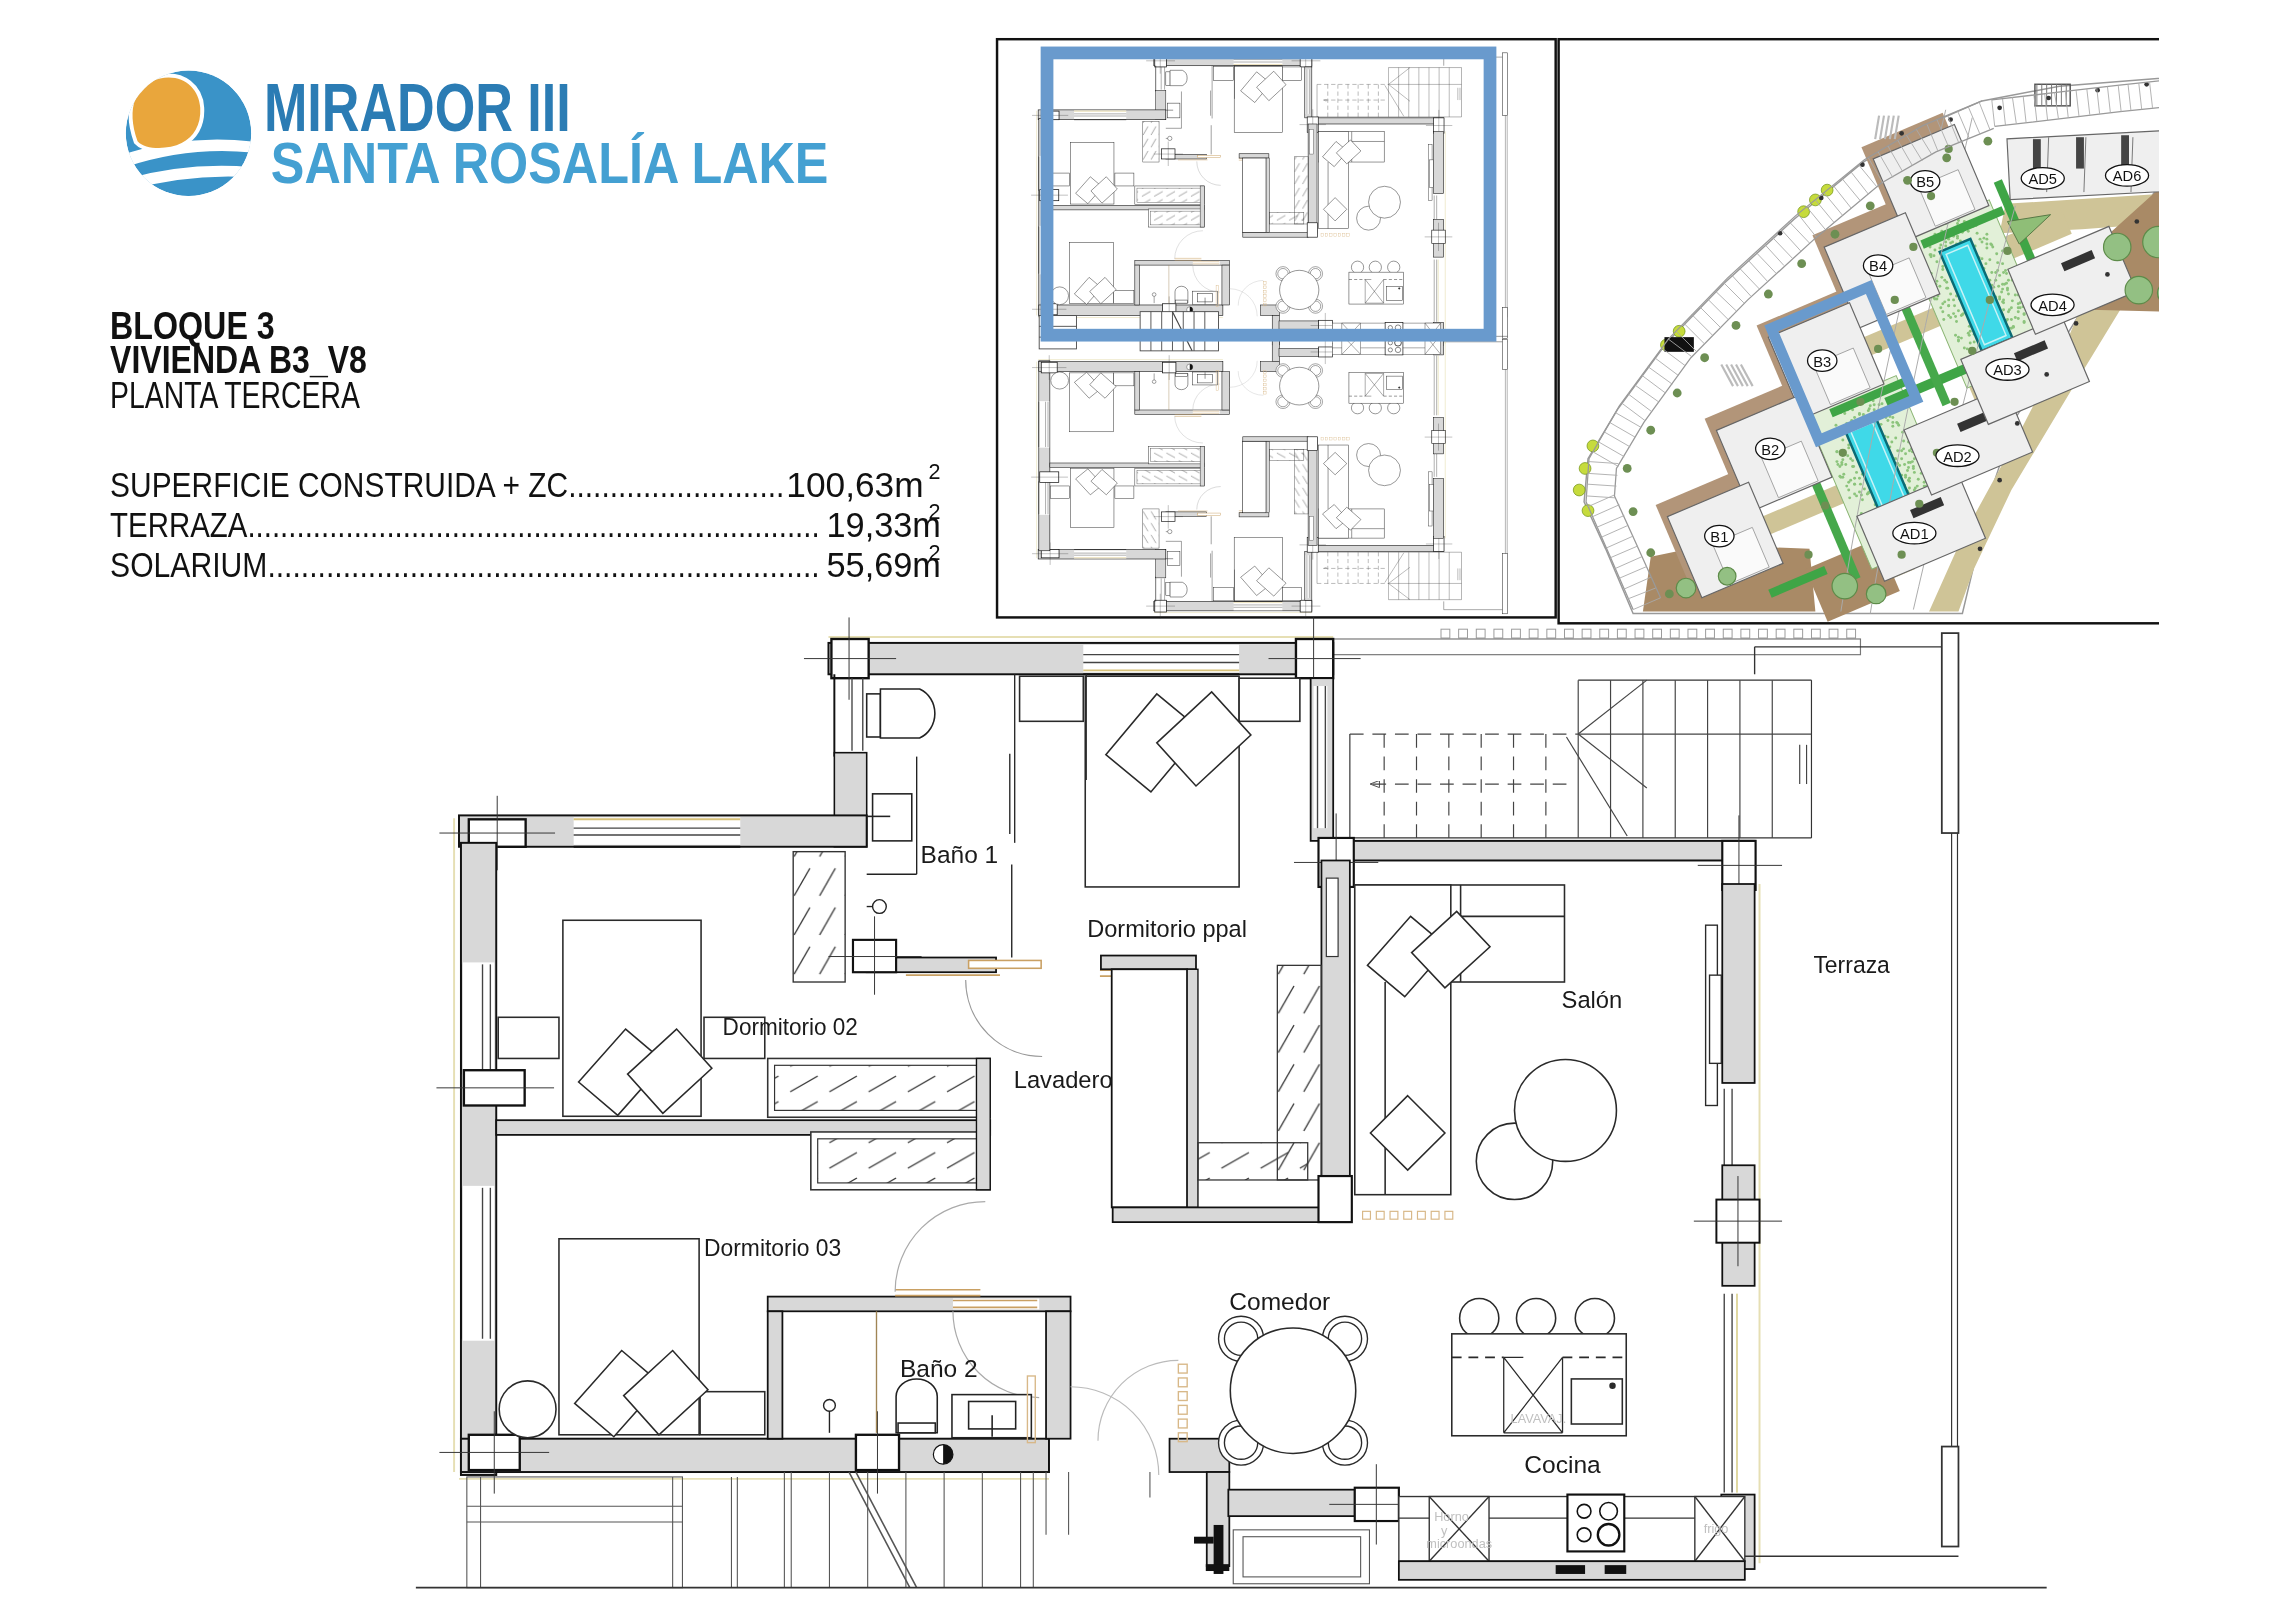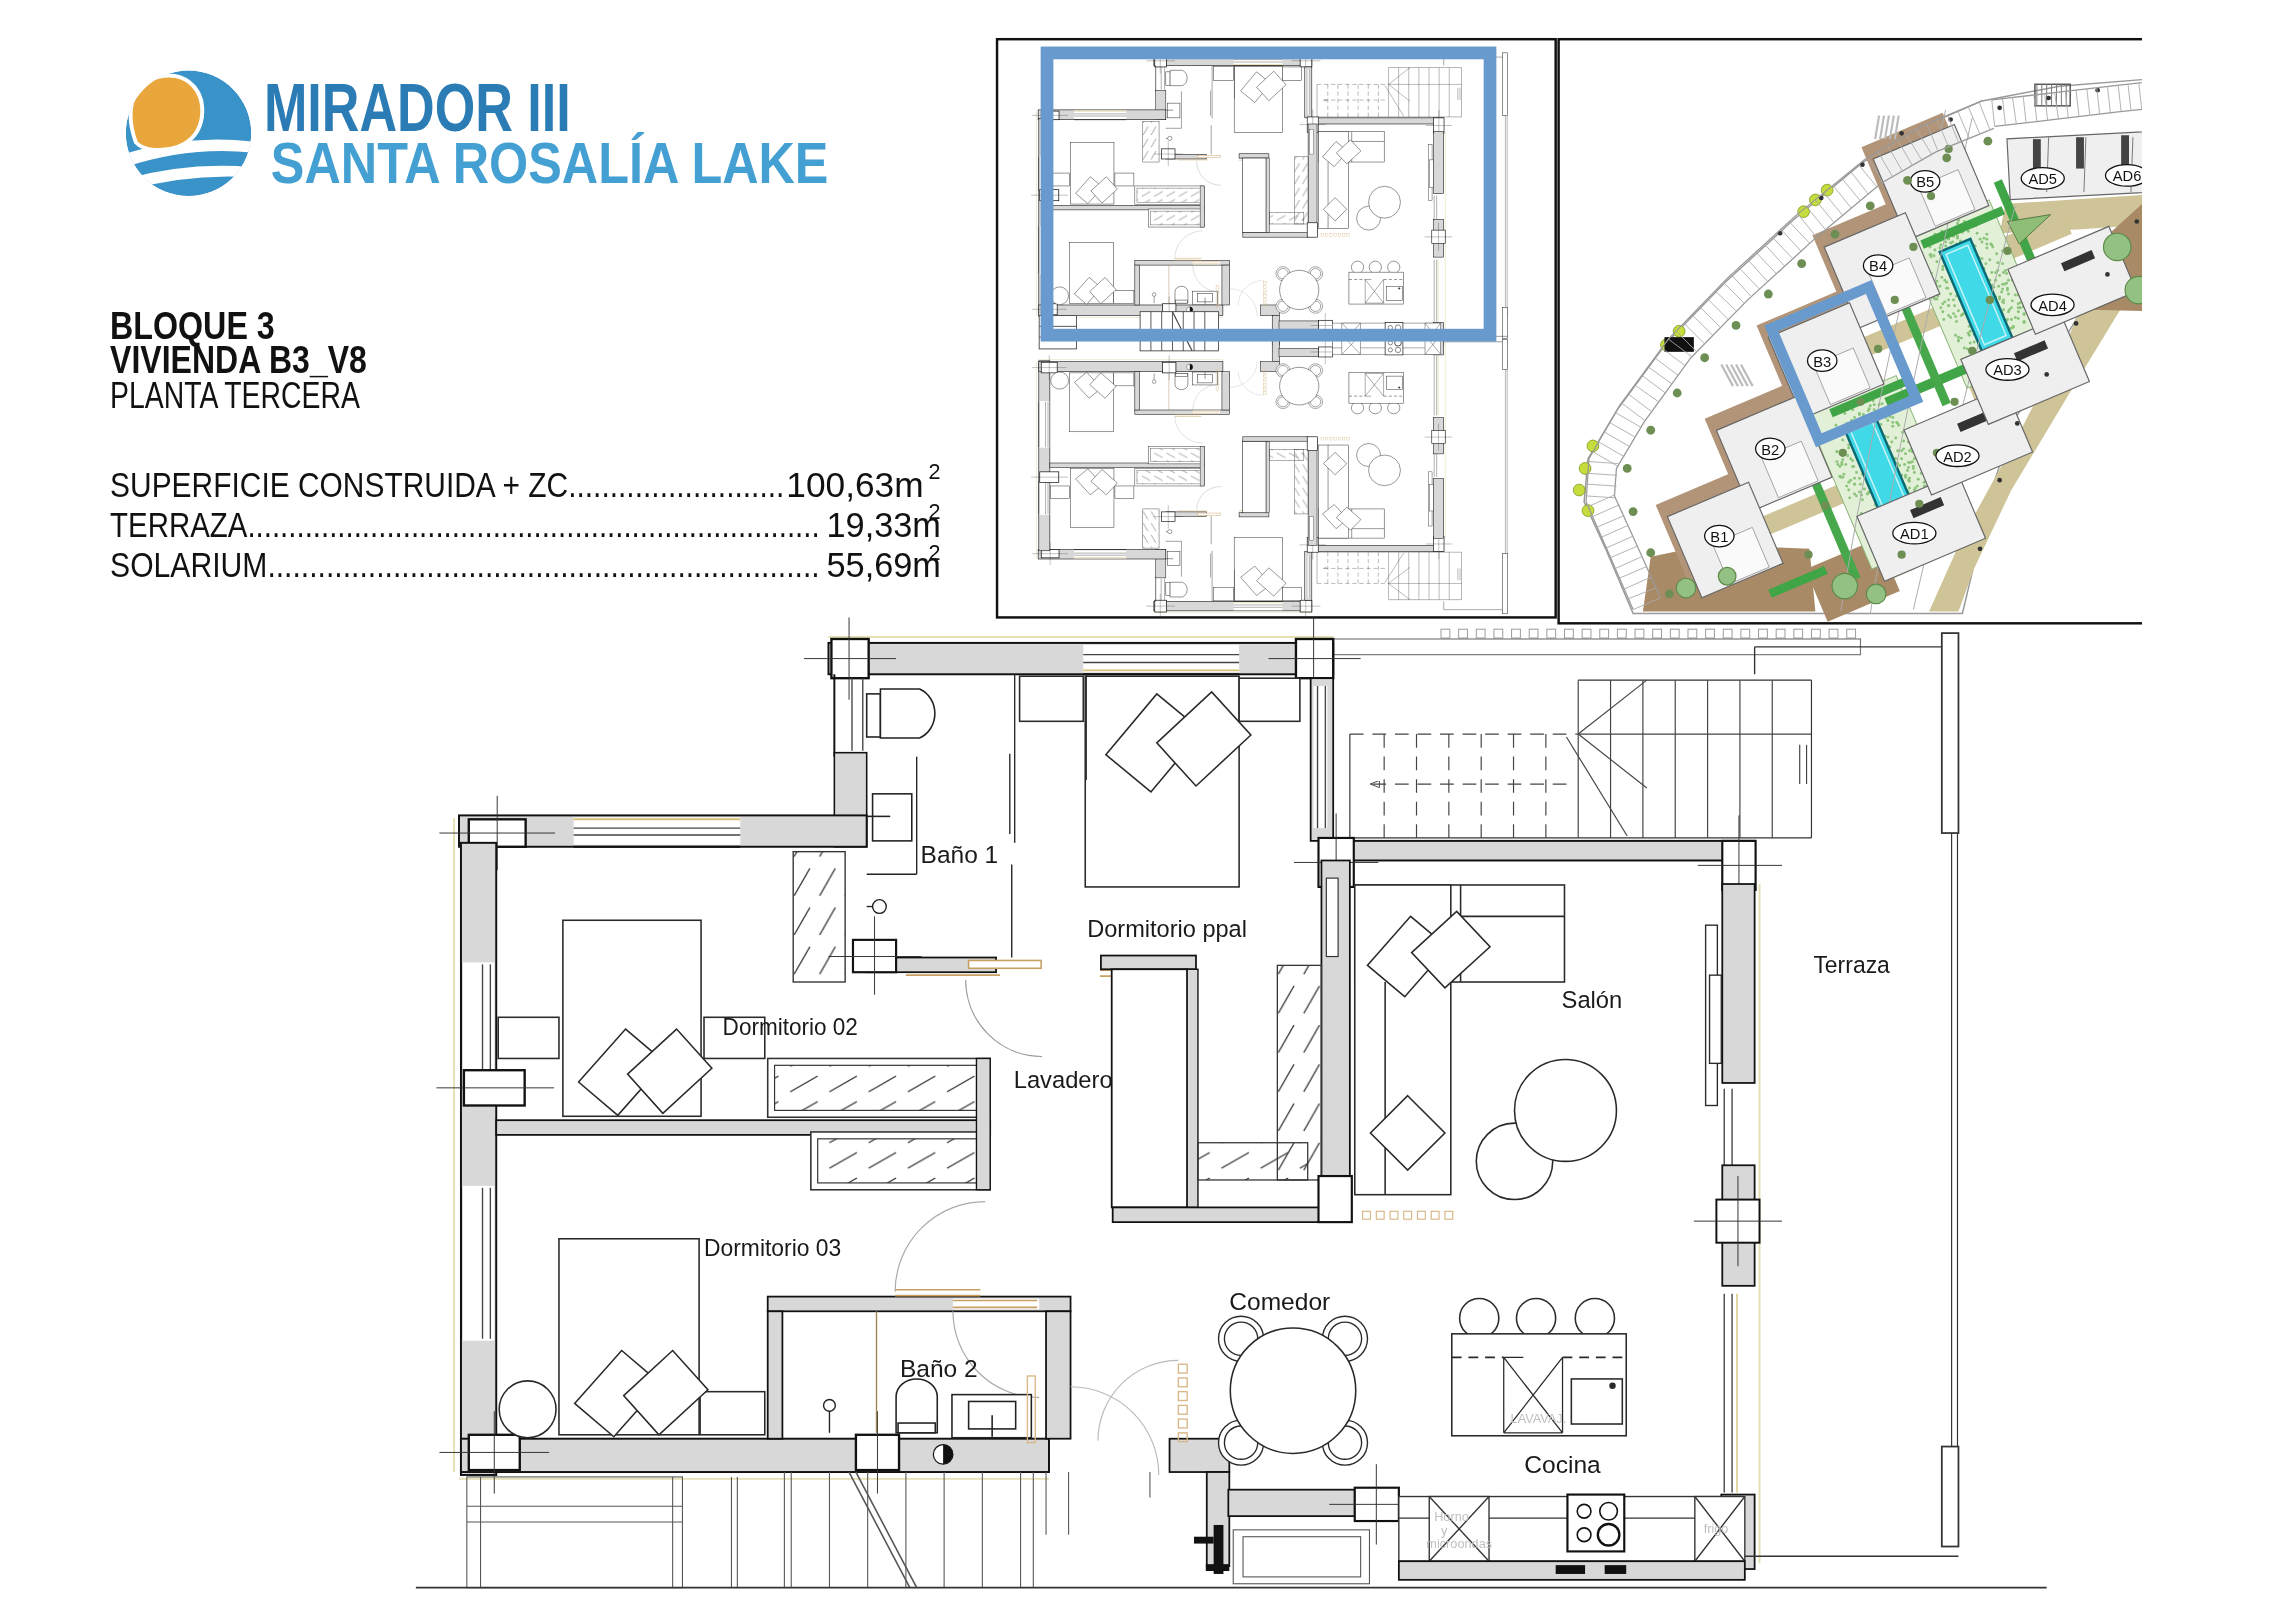--- a/index.html
+++ b/index.html
@@ -1,17 +1,17 @@
 <!DOCTYPE html>
 <html><head>
 <meta charset="utf-8">
 <style>
   html,body{margin:0;padding:0;background:#fff;}
   #page{position:relative;width:2142px;height:1621px;background:#fff;overflow:hidden;
-        font-family:"Liberation Sans",sans-serif;}
+        font-family:"Liberation Sans",sans-serif;padding-left:17px;}
   svg{position:absolute;left:0;top:0;}
 </style>
 </head>
 <body>
 <div id="page">
 <svg width="2293" height="1621" viewBox="0 0 2339 1654">
 <defs>
 <marker id="arrL" markerWidth="10" markerHeight="10" refX="2" refY="3" orient="auto">
   <path d="M8,0 L0,3 L8,6 z" fill="none" stroke="#444" stroke-width="0.8"></path>
 </marker>

